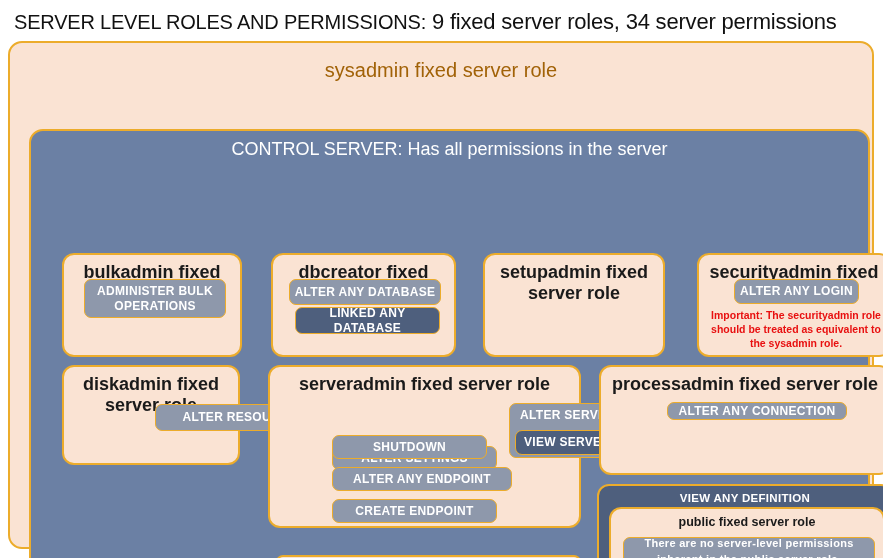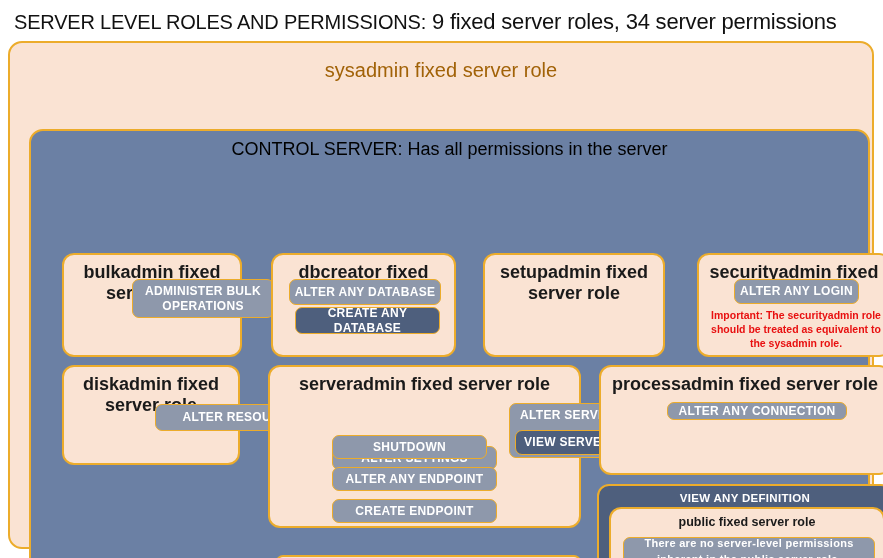--- a/index.html
+++ b/index.html
@@ -55,21 +55,21 @@
   #sysadmin-panel { left: 8px; top: 41px; width: 866px; height: 508px; border-radius: 14px; }
   #sysadmin-title {
     position: absolute; left: 0; top: 16px; width: 100%;
     font-size: 20px; font-weight: normal; color: #a16207; text-align: center;
   }
 
   
   #control-server-panel { left: 19px; top: 86px; width: 841px; height: 452px; border-radius: 14px; }
   #control-server-title {
     position: absolute; left: 0; top: 8px; width: 100%;
-    font-size: 18px; color: #000000; text-align: center; font-weight: normal;
+    font-size: 18px; color: #ffffff; text-align: center; font-weight: normal;
   }
 
   
   .role-box { }
   .role-box > .panel-title {
     position: absolute;
     left: 0; top: 7px; width: 100%;
     font-size: 18px;
   }
 
@@ -87,21 +87,21 @@
     align-items: center;
     justify-content: center;
     text-align: center;
     line-height: 1.25;
   }
   .chip.perm { background: #8e98ab; }
   .chip.dark { background: #4e5f7d; }
 
   
   #bulkadmin-box   { left: 31px;  top: 122px; width: 180px; height: 104px; }
-  #chip-administer-bulk { left: 20px; top: 24px; width: 142px; height: 39px; margin-left: 48px; }
+  #chip-administer-bulk { left: 20px; top: 24px; width: 142px; height: 39px; }
 
   #dbcreator-box   { left: 240px; top: 122px; width: 185px; height: 104px; }
   #chip-alter-any-database { left: 16px; top: 24px; width: 152px; height: 26px; }
   #chip-create-any-database { left: 22px; top: 52px; width: 145px; height: 27px; }
 
   #setupadmin-box  { left: 452px; top: 122px; width: 182px; height: 104px; }
   #chip-alter-any-linked-server { left: 8px; top: 24px; width: 167px; height: 25px; }
 
   #securityadmin-box { left: 666px; top: 122px; width: 194px; height: 104px; }
   #chip-alter-any-login { left: 35px; top: 24px; width: 125px; height: 25px; border-radius: 7px; }
@@ -110,21 +110,21 @@
     color: #e81010; font-size: 10.5px; font-weight: bold;
     text-align: center; line-height: 1.32;
   }
 
   #diskadmin-box   { left: 31px;  top: 234px; width: 178px; height: 100px; }
   #chip-alter-resources { left: 91px; top: 37px; width: 178px; height: 27px; }
 
   #serveradmin-box { left: 237px; top: 234px; width: 313px; height: 163px; }
   #chip-alter-settings      { left: 62px; top: 36px; width: 165px; height: 24px; margin-top: 43px; }
   #chip-shutdown            { left: 62px; top: 68px; width: 155px; height: 24px; }
-  #chip-alter-any-endpoint  { left: 62px; top: 100px; width: 165px; height: 24px; }
+  #chip-alter-any-endpoint  { left: 62px; top: 100px; width: 180px; height: 24px; }
   #chip-create-endpoint     { left: 62px; top: 132px; width: 165px; height: 24px; }
   #chip-alter-server-state  { left: 239px; top: 36px; width: 160px; height: 55px;
                               align-items: flex-start; padding-top: 4px; }
   #chip-view-server-state   { left: 245px; top: 63px; width: 147px; height: 25px; }
 
   #processadmin-box { left: 568px; top: 234px; width: 292px; height: 110px; }
   #chip-alter-any-connection { left: 66px; top: 35px; width: 180px; height: 18px; }
 
   #view-any-definition-panel { left: 566px; top: 353px; width: 296px; height: 175px; }
   #view-any-definition-title {
@@ -168,21 +168,21 @@
     <div id="control-server-title">CONTROL SERVER: Has all permissions in the server</div>
 
     <div id="bulkadmin-box" class="panel beige role-box">
       <div class="panel-title">bulkadmin  fixed server role</div>
       <div id="chip-administer-bulk" class="chip perm">ADMINISTER  BULK OPERATIONS</div>
     </div>
 
     <div id="dbcreator-box" class="panel beige role-box">
       <div class="panel-title">dbcreator fixed server role</div>
       <div id="chip-alter-any-database" class="chip perm">ALTER ANY DATABASE</div>
-      <div id="chip-create-any-database" class="chip dark">CREATE  ANY DATABASE</div>
+      <div id="chip-create-any-database" class="chip dark">LINKED  ANY DATABASE</div>
     </div>
 
     <div id="setupadmin-box" class="panel beige role-box">
       <div class="panel-title">setupadmin fixed server role</div>
     </div>
 
     <div id="securityadmin-box" class="panel beige role-box">
       <div class="panel-title">securityadmin  fixed server role</div>
       <div id="chip-alter-any-login" class="chip perm">ALTER ANY LOGIN</div>
       <div id="securityadmin-note">Important:  The securityadmin role should  be treated  as equivalent to the  sysadmin role.</div>

